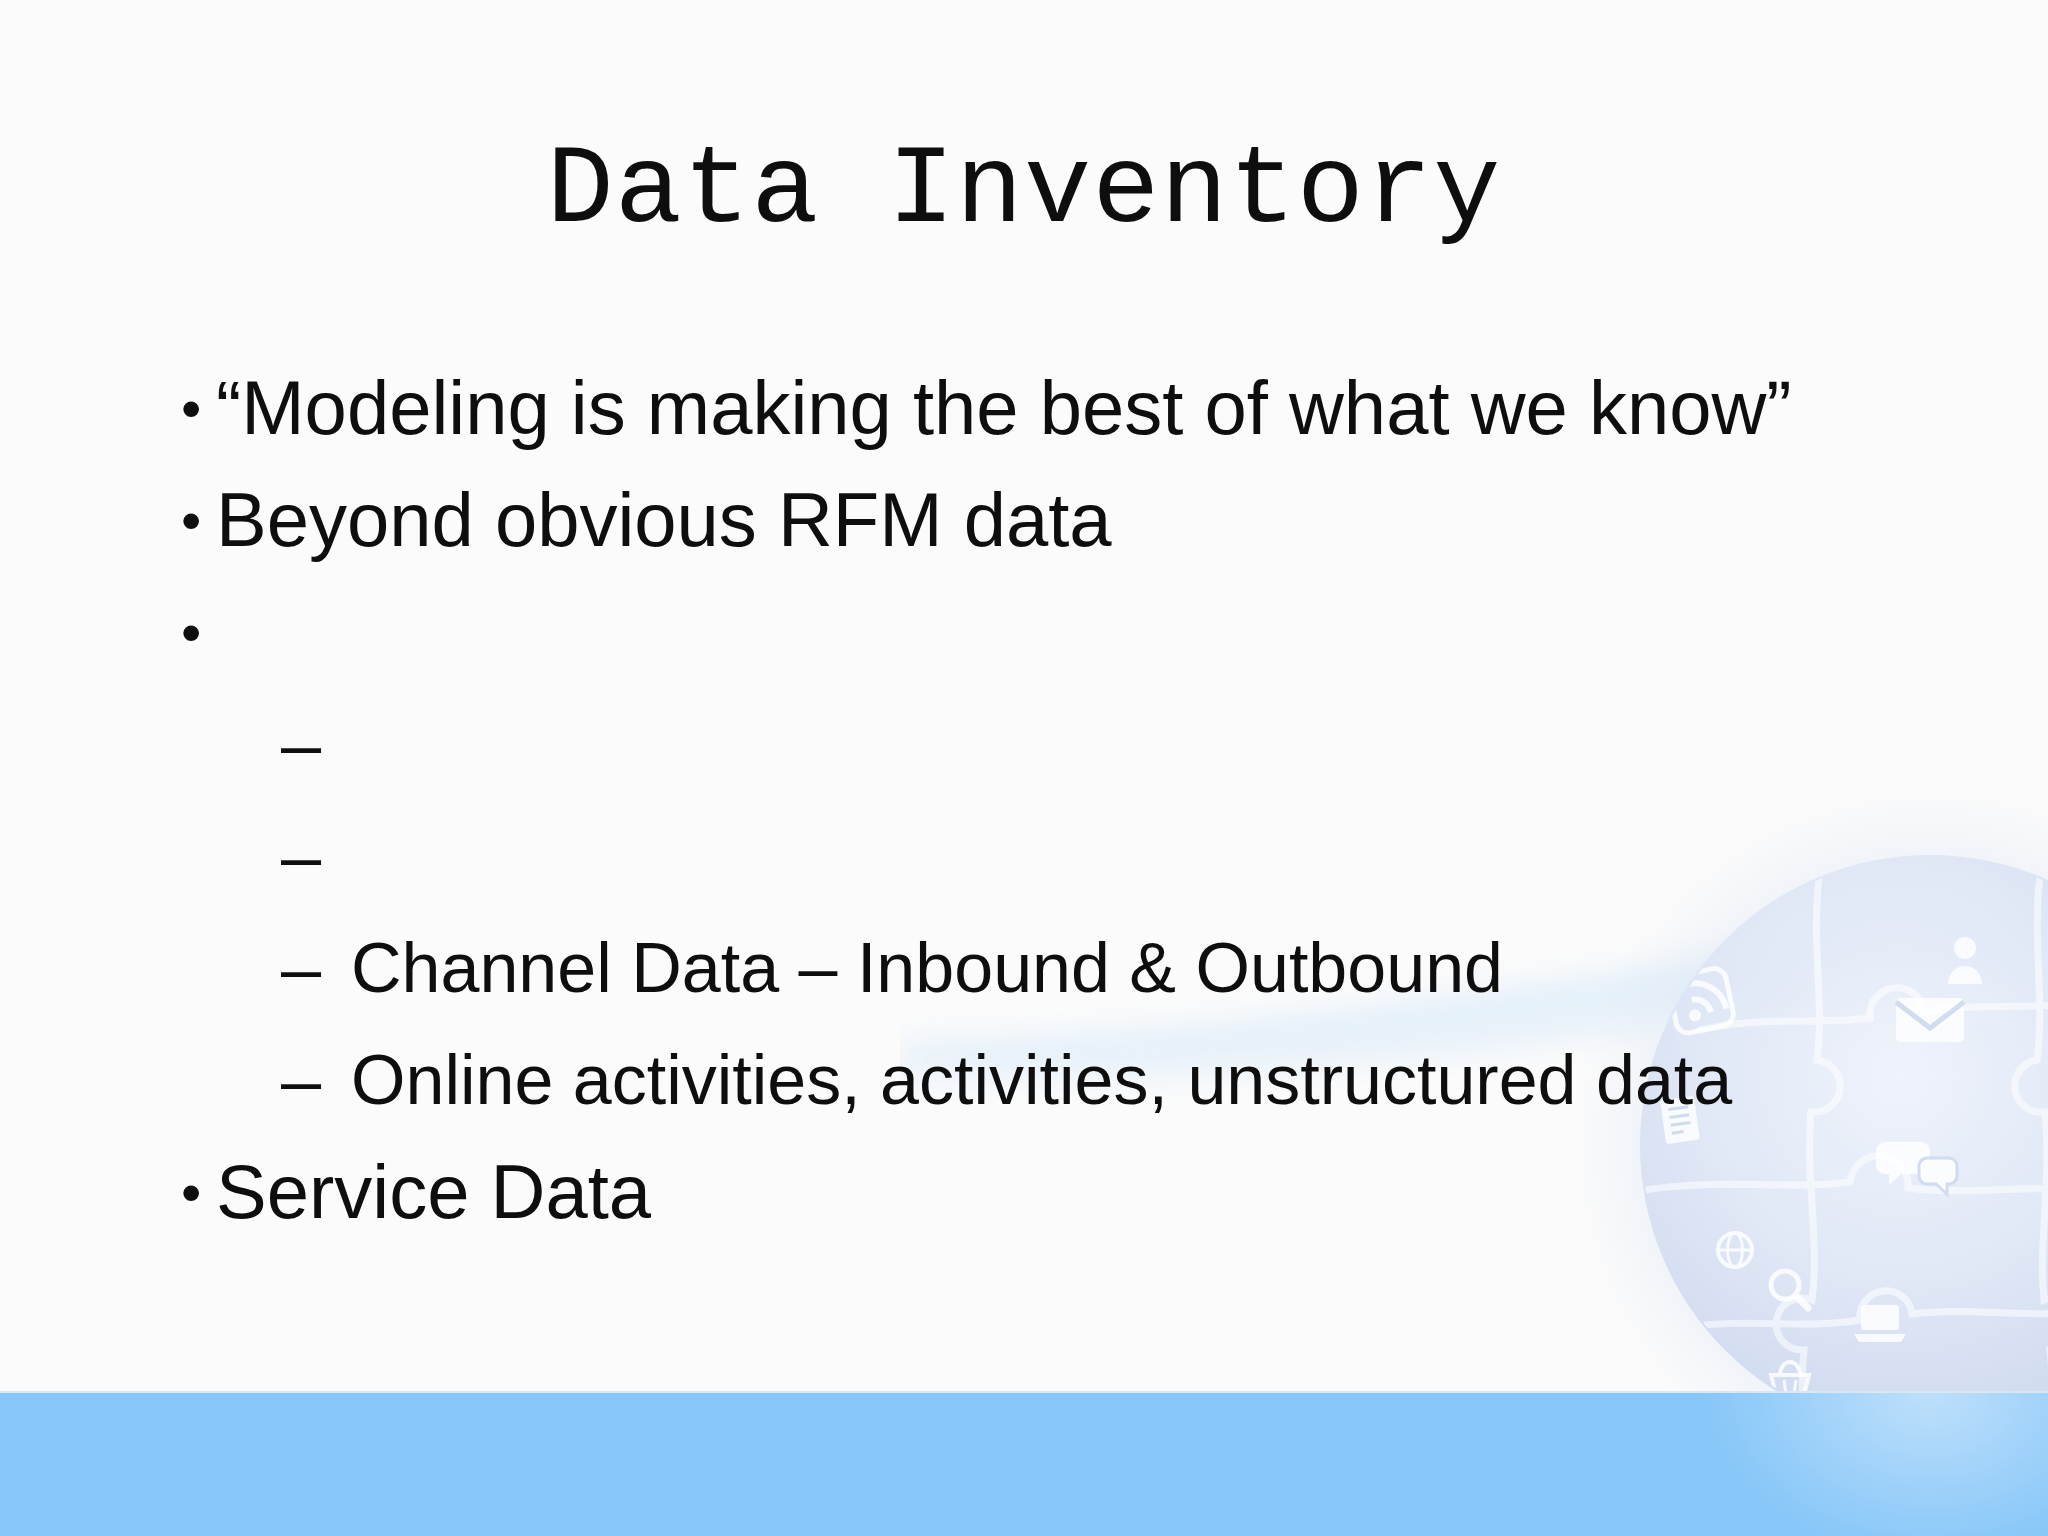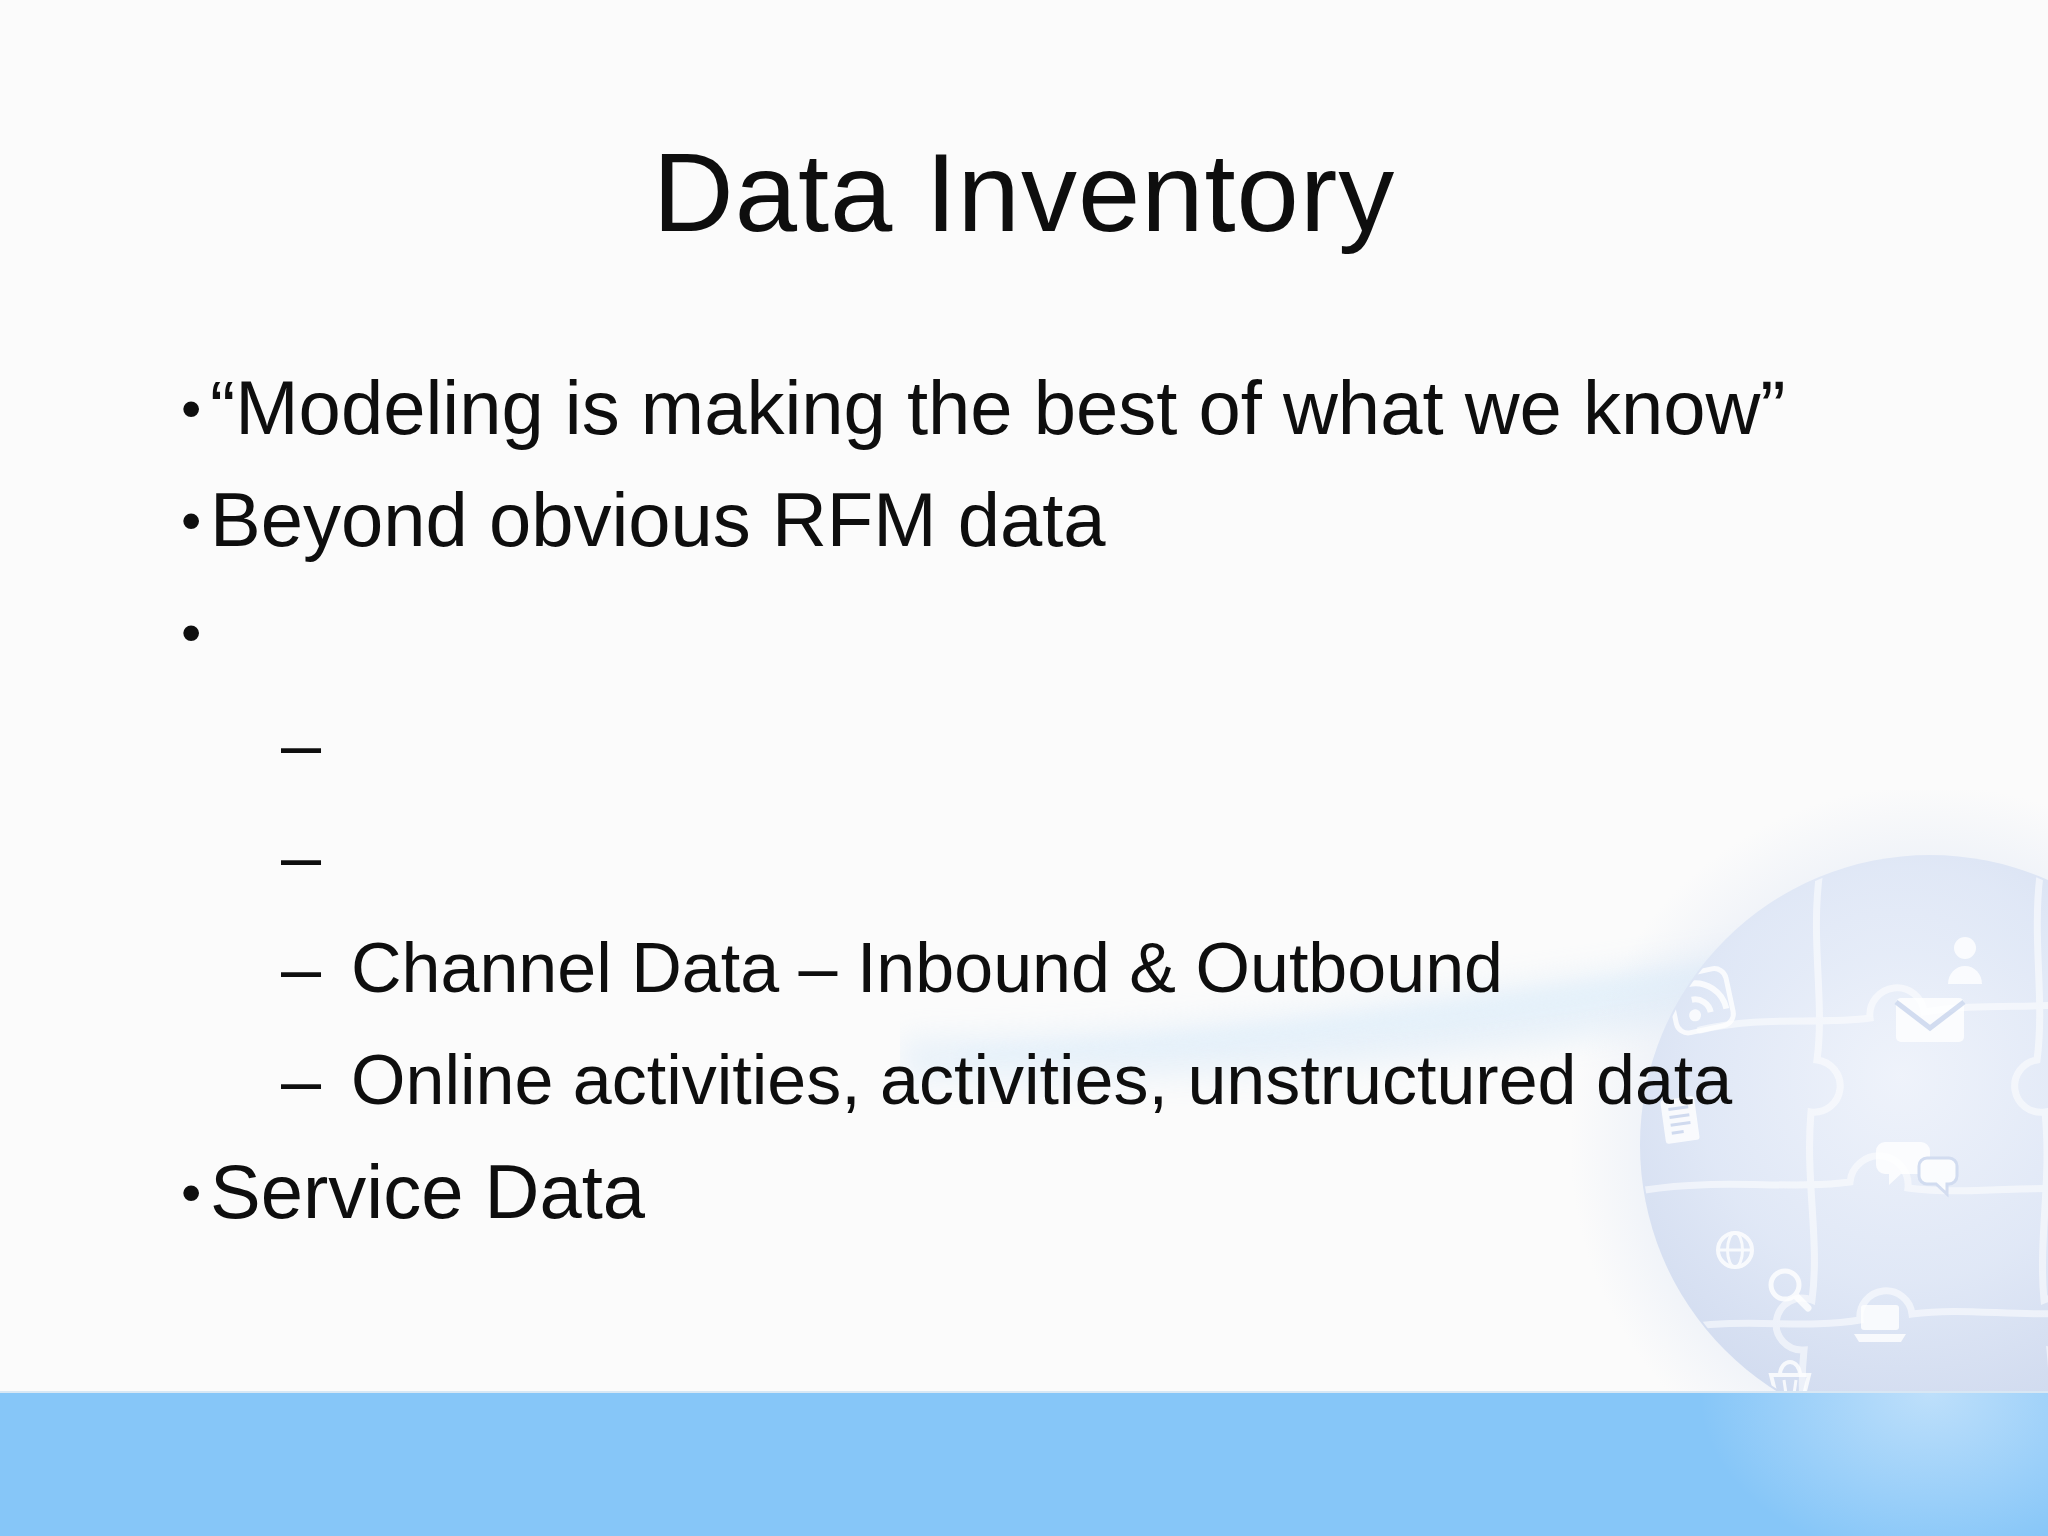--- a/index.html
+++ b/index.html
@@ -18,35 +18,36 @@
     position: absolute;
     top: 128px;
     left: 0;
     width: 100%;
     text-align: center;
     font-size: 112px;
     font-weight: 400;
     letter-spacing: 1px;
     color: #0e0e0e;
     z-index: 5;
+    font-family: Liberation Mono, monospace;
   }
 
   
   .bullet-list {
     position: absolute;
     top: 352px;
     left: 0;
     width: 2048px;
     z-index: 5;
   }
   .bullet-row { position: relative; height: 112px; }
   .bullet-row .marker { position: absolute; line-height: 112px; color: #0e0e0e; }
   .bullet-row .btext  { position: absolute; line-height: 112px; white-space: nowrap; color: #0e0e0e; }
   .l1 .marker { left: 181px; font-size: 58px; }
-  .l1 .btext  { left: 210px; font-size: 76px; }
+  .l1 .btext  { left: 216px; font-size: 76px; }
   .l2 .marker { left: 281px; font-size: 72px; }
   .l2 .btext  { left: 351px; font-size: 70px; }
 
   
   .swoosh {
     position: absolute;
     left: 900px;
     top: 850px;
     z-index: 1;
     pointer-events: none;

